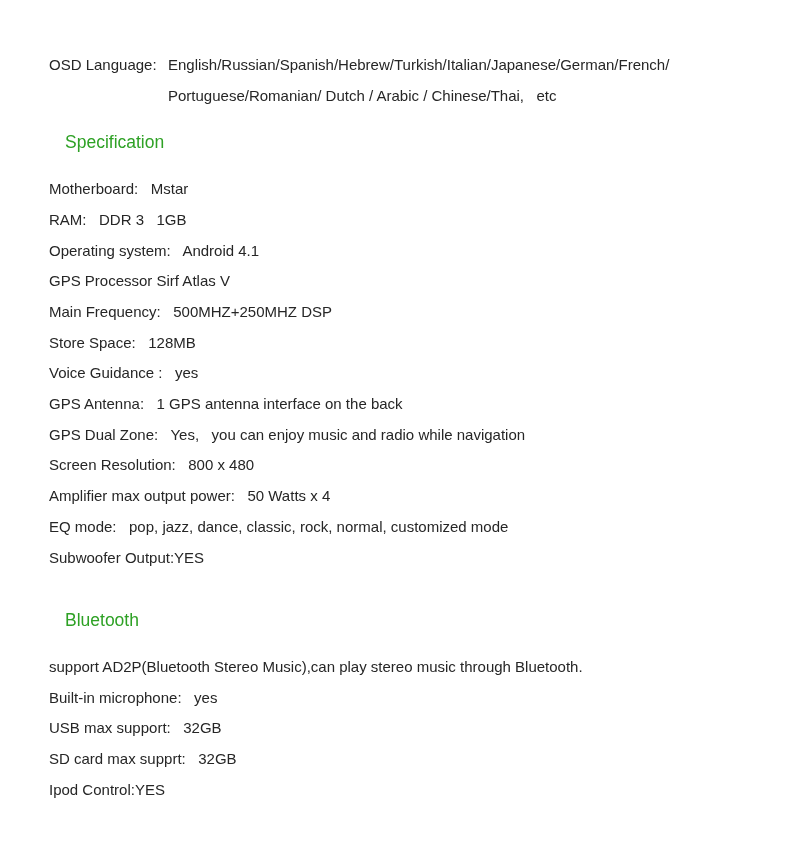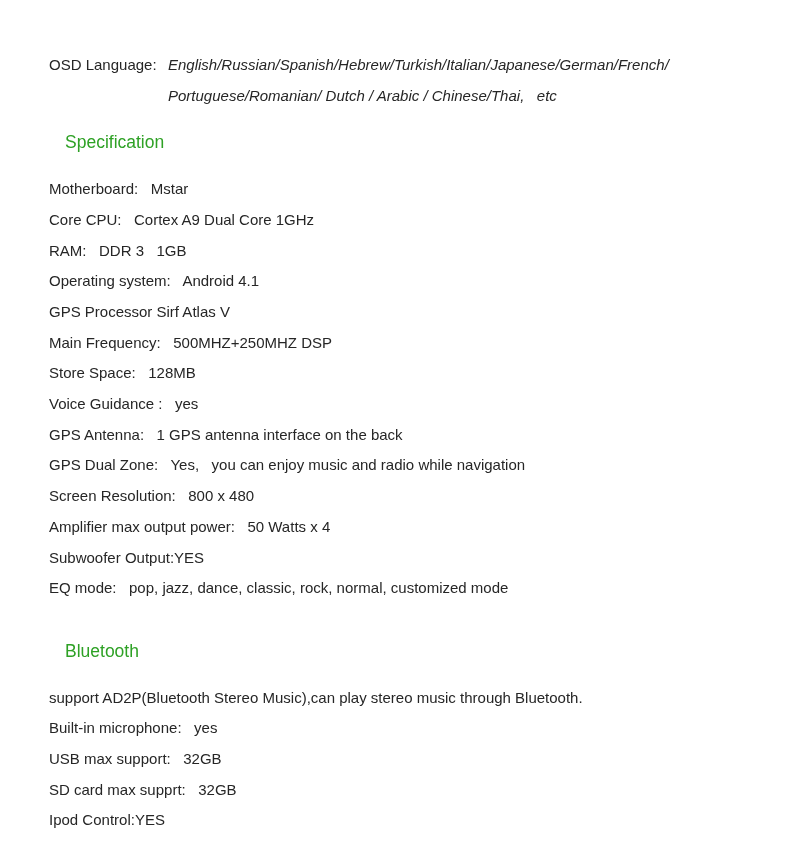--- a/index.html
+++ b/index.html
@@ -36,21 +36,20 @@
   }
   .osd-label {
     flex: 0 0 119px;
     font-size: 15px;
     line-height: 30.7px;
     white-space: pre;
   }
   .osd-value {
     font-size: 15px;
     line-height: 30.7px;
-    font-style: italic;
   }
   .osd-value .vline {
     display: block;
     white-space: pre-wrap;
   }
   .heading {
     margin: 16px;
     font-size: 17.5px;
     line-height: 30.7px;
     font-weight: 400;
@@ -69,33 +68,32 @@
     <span class="osd-label">OSD Language:</span>
     <span class="osd-value">
       <span class="vline">English/Russian/Spanish/Hebrew/Turkish/Italian/Japanese/German/French/</span>
       <span class="vline">Portuguese/Romanian/ Dutch / Arabic / Chinese/Thai,   etc</span>
     </span>
   </div>
 
   <h2 class="heading">Specification</h2>
 
   <p class="line">Motherboard:   Mstar</p>
-  <p class="line">Core CPU:   Cortex A9 Dual Core 1GHz</p>
   <p class="line">RAM:   DDR 3   1GB</p>
   <p class="line">Operating system:   Android 4.1</p>
   <p class="line">GPS Processor Sirf Atlas V</p>
   <p class="line">Main Frequency:   500MHZ+250MHZ DSP</p>
   <p class="line">Store Space:   128MB</p>
   <p class="line">Voice Guidance :   yes</p>
   <p class="line">GPS Antenna:   1 GPS antenna interface on the back</p>
   <p class="line">GPS Dual Zone:   Yes,   you can enjoy music and radio while navigation</p>
   <p class="line">Screen Resolution:   800 x 480</p>
   <p class="line">Amplifier max output power:   50 Watts x 4</p>
+  <p class="line">EQ mode:   pop, jazz, dance, classic, rock, normal, customized mode</p>
   <p class="line">Subwoofer Output:YES</p>
-  <p class="line">EQ mode:   pop, jazz, dance, classic, rock, normal, customized mode</p>
 
   <h2 class="heading heading--spaced">Bluetooth</h2>
 
   <p class="line">support AD2P(Bluetooth Stereo Music),can play stereo music through Bluetooth.</p>
   <p class="line">Built-in microphone:   yes</p>
   <p class="line">USB max support:   32GB</p>
   <p class="line">SD card max supprt:   32GB</p>
   <p class="line">Ipod Control:YES</p>
 
 </div>

